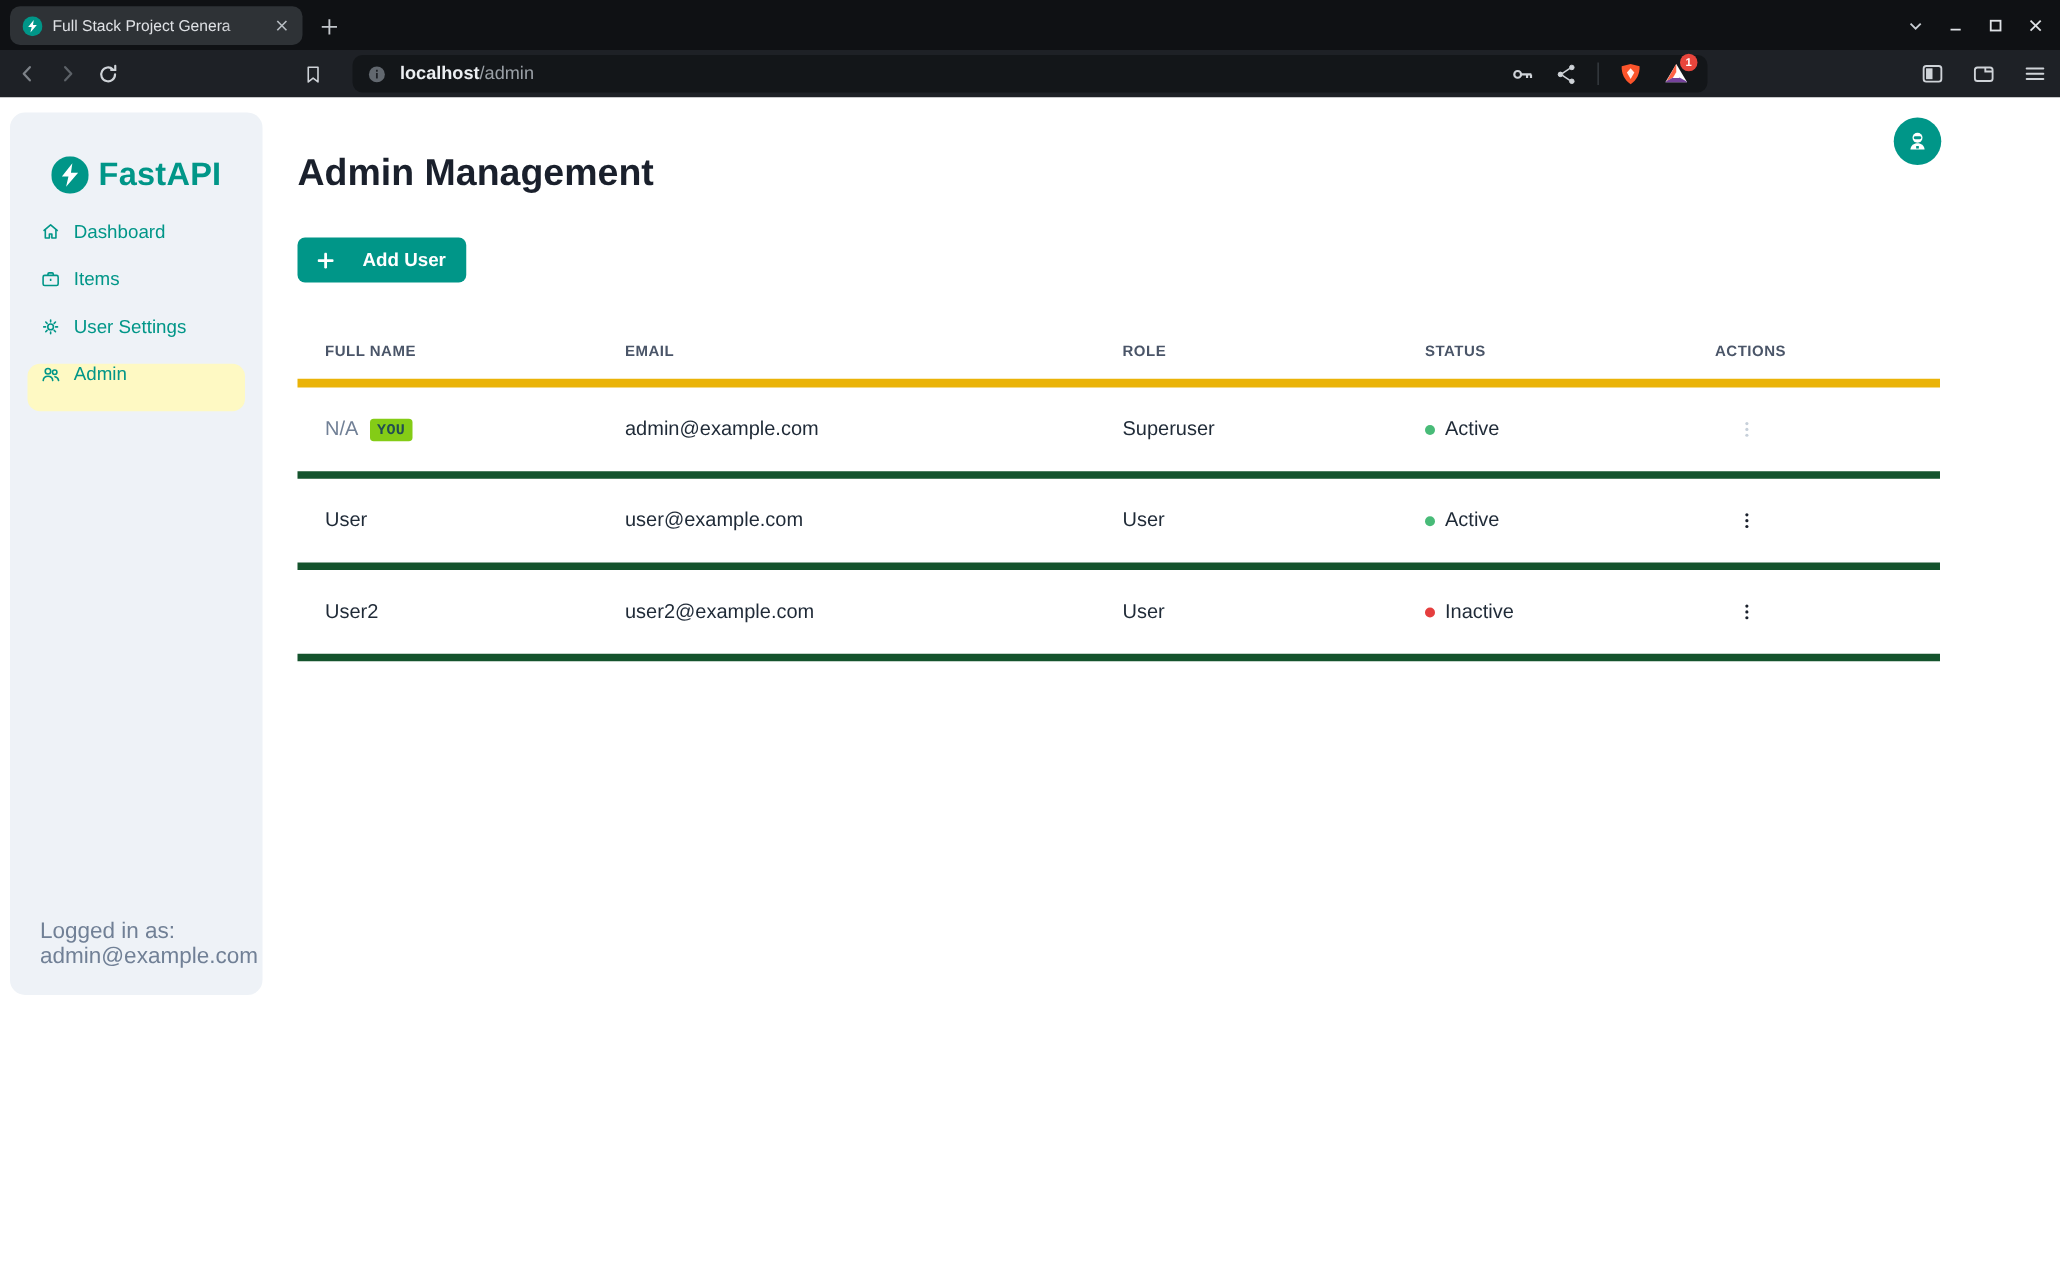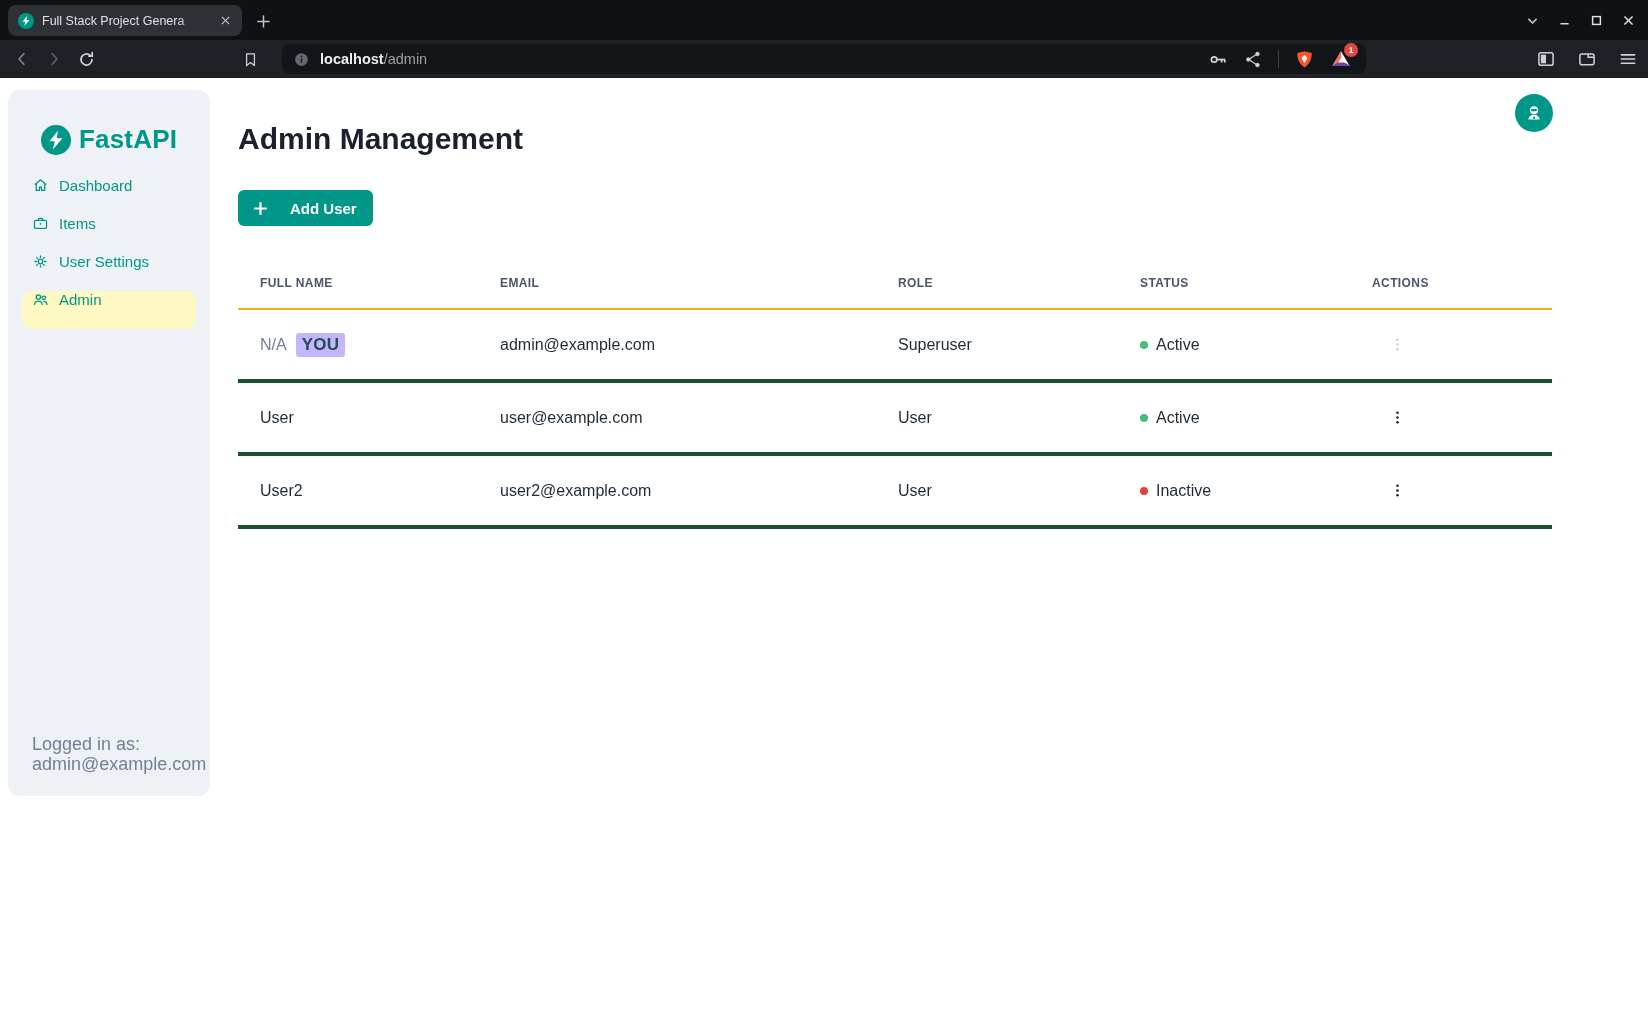--- a/index.html
+++ b/index.html
@@ -57,27 +57,27 @@
 
   .page-title { position: absolute; left: 238px; top: 44px; font-size: 30px; font-weight: 700; color: #1a202c; }
 
   .add-user-btn { position: absolute; left: 238px; top: 112px; height: 36px; padding: 0 16px; background: #009688;
                   border: none; border-radius: 6px; color: #ffffff; font-family: "Liberation Sans", sans-serif;
                   font-size: 15px; font-weight: 700; display: flex; align-items: center; gap: 23px; cursor: pointer; }
 
   .table { position: absolute; left: 238px; top: 180px; width: 1314px; }
   .thead, .trow { display: grid; grid-template-columns: 240px 398px 242px 232px 1fr; align-items: center;
                   padding-left: 22px; }
-  .thead { height: 52px; border-bottom: 2px solid #eab308; }
+  .thead { height: 52px; border-bottom: 7px solid #eab308; }
   .th { font-size: 12px; font-weight: 700; color: #4a5568; letter-spacing: 0.4px; }
-  .trow { height: 73px; border-bottom: 4px solid #14532d; font-size: 16px; color: #1f2a37; }
+  .trow { height: 73px; border-bottom: 6px solid #14532d; font-size: 16px; color: #1f2a37; }
   .cell-name { display: flex; align-items: center; gap: 9px; }
   .muted { color: #718096; }
-  .you-badge { background: #c4b5fd; color: #234e52; font-size: 17px; font-weight: 700; letter-spacing: 0.3px;
-               padding: 2px 6px; border-radius: 3px; }
+  .you-badge { background: #84cc16; color: #234e52; font-size: 12px; font-weight: 700; letter-spacing: 0.3px;
+               padding: 2px 6px; border-radius: 3px; font-family: Liberation Mono, monospace; }
   .cell-status { display: flex; align-items: center; gap: 8px; }
   .dot { width: 8px; height: 8px; border-radius: 50%; }
   .dot-green { background: #48bb78; }
   .dot-red { background: #e53e3e; }
   .kebab-btn { width: 26px; height: 26px; margin-left: 12px; background: none; border: none; display: flex;
                align-items: center; justify-content: center; cursor: pointer; color: #1a202c; }
   .kebab-btn.disabled { color: #c7d0da; cursor: default; }
 
   svg { display: block; }
 </style>

